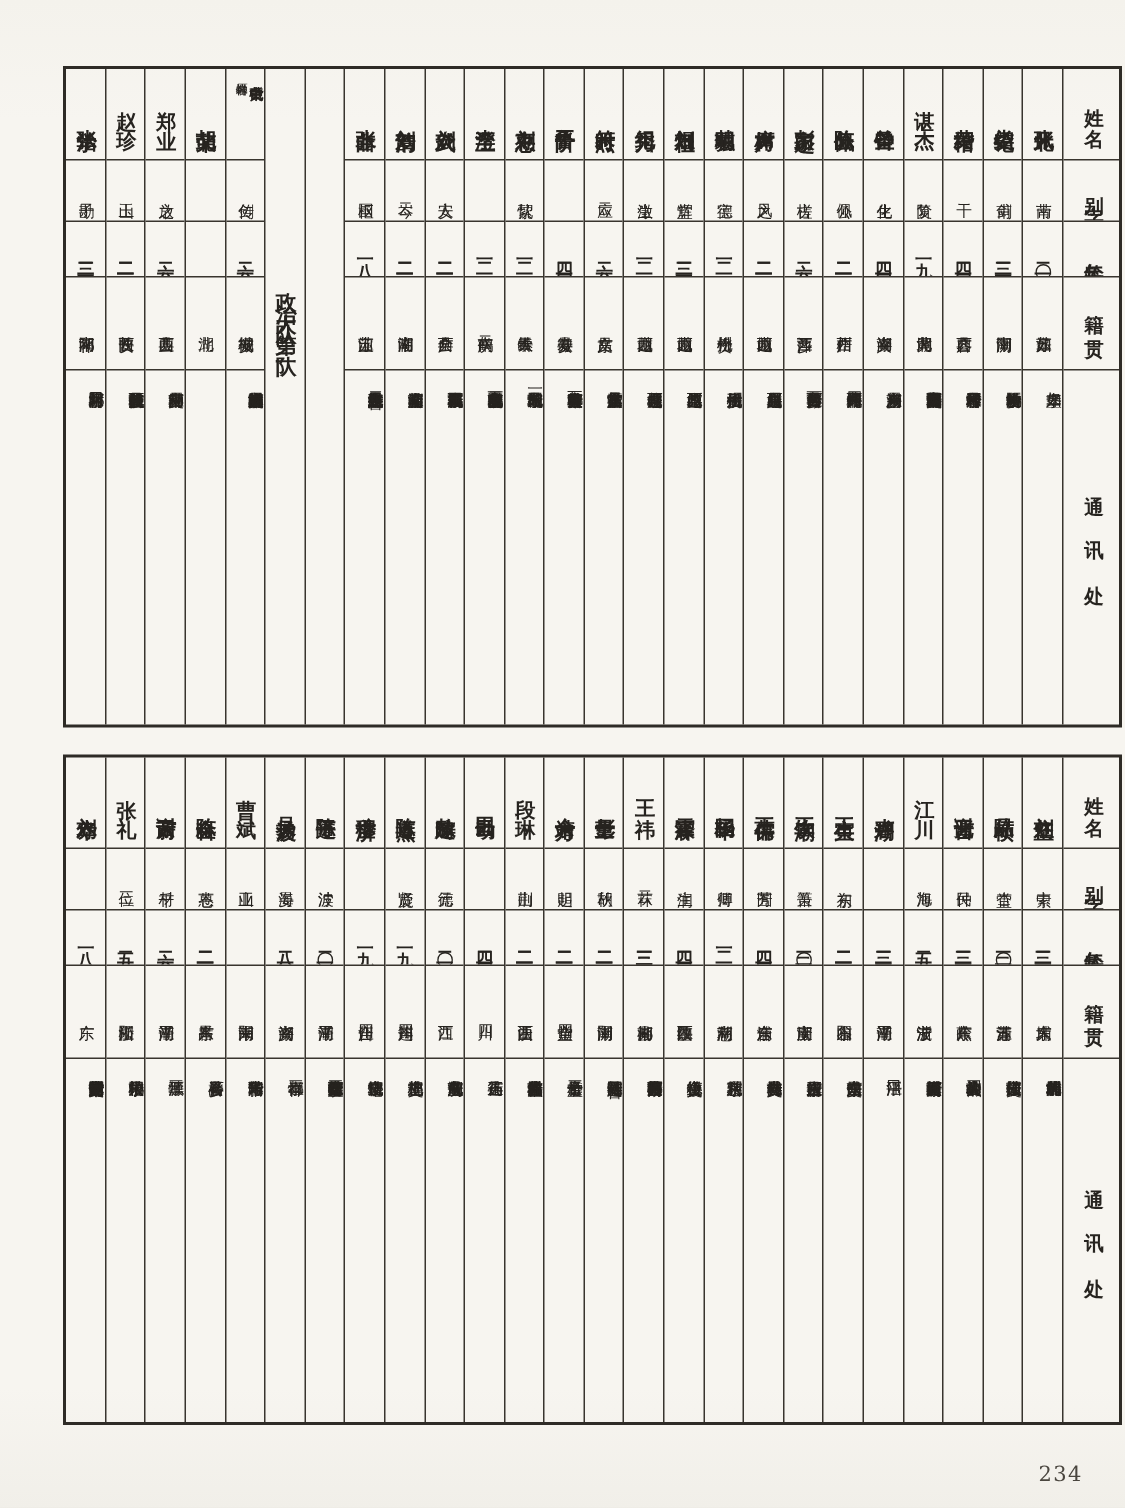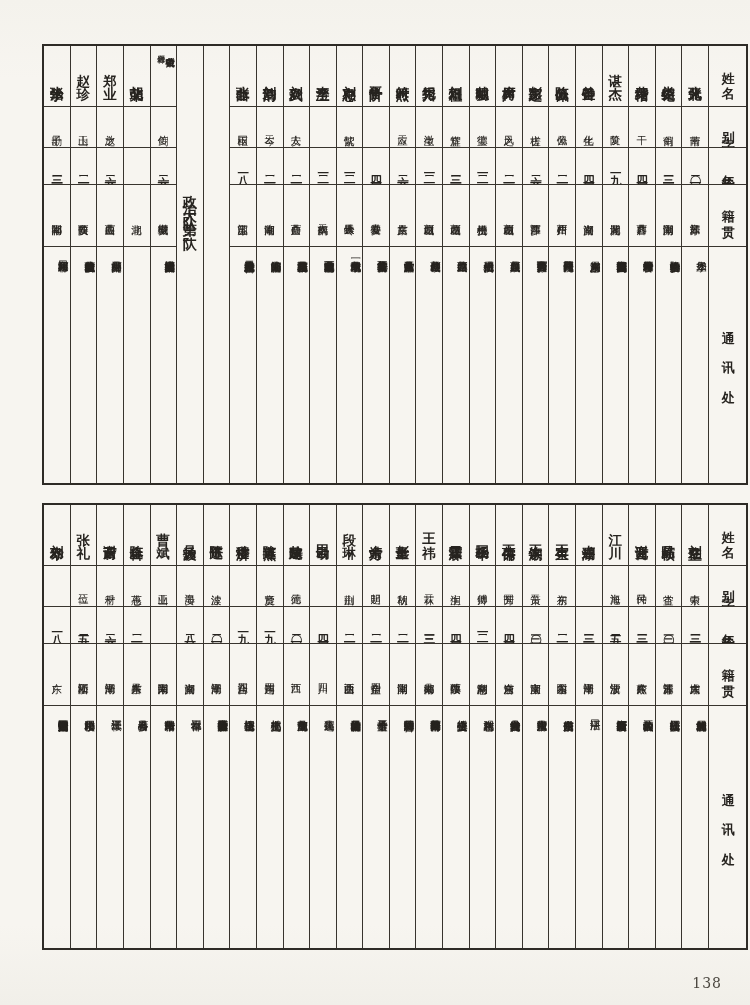--- a/index.html
+++ b/index.html
@@ -434,14 +434,14 @@
         <div class="cell c-addr">松阳尼宗小学校转</div>
       </div>
       <div class="col">
         <div class="cell c-name">刘赤华</div>
         <div class="cell c-zi"></div>
         <div class="cell c-age">一八</div>
         <div class="cell c-origin">广东</div>
         <div class="cell c-addr">广州市黄沙中国国民党第十区党部梁之光交</div>
       </div>
     </div>
-  <div class="page-number">138</div>
+  <div class="page-number">234</div>
 </div>
 
 </body></html>

